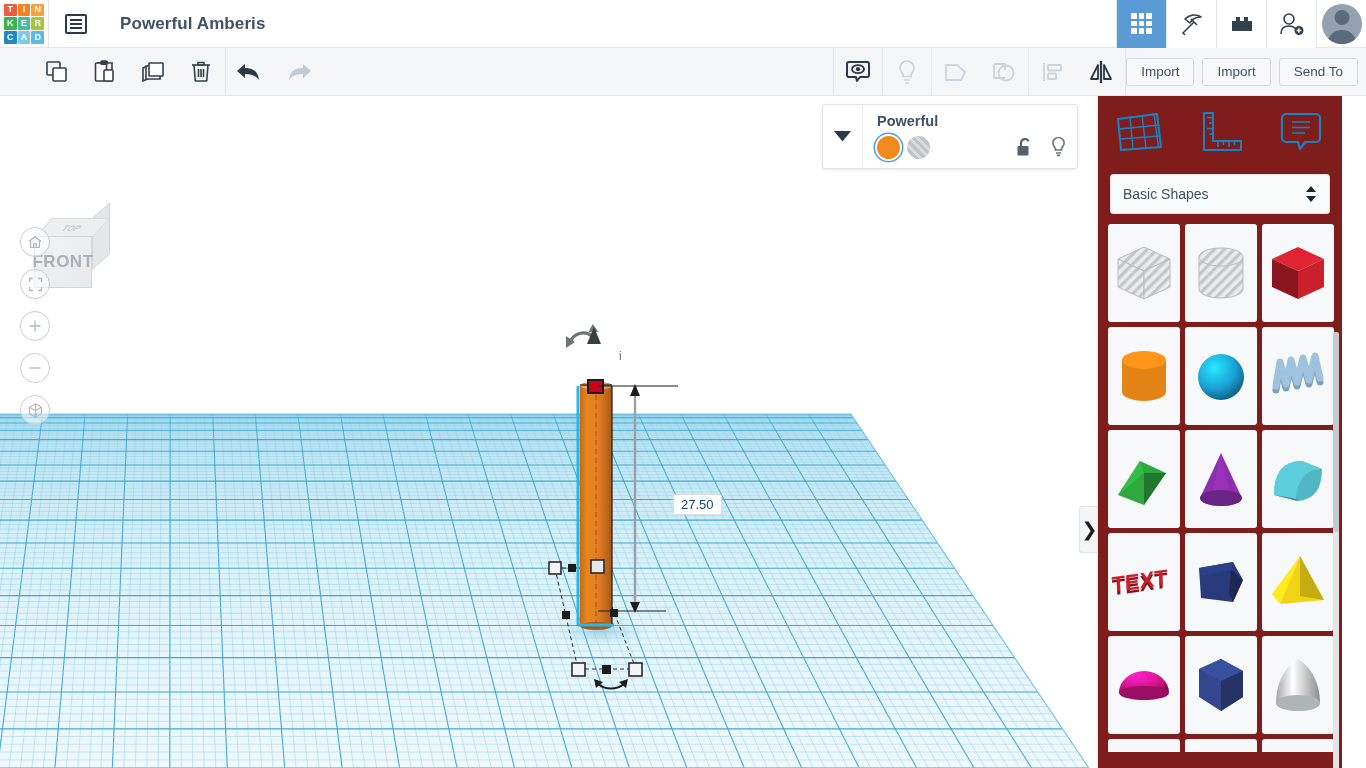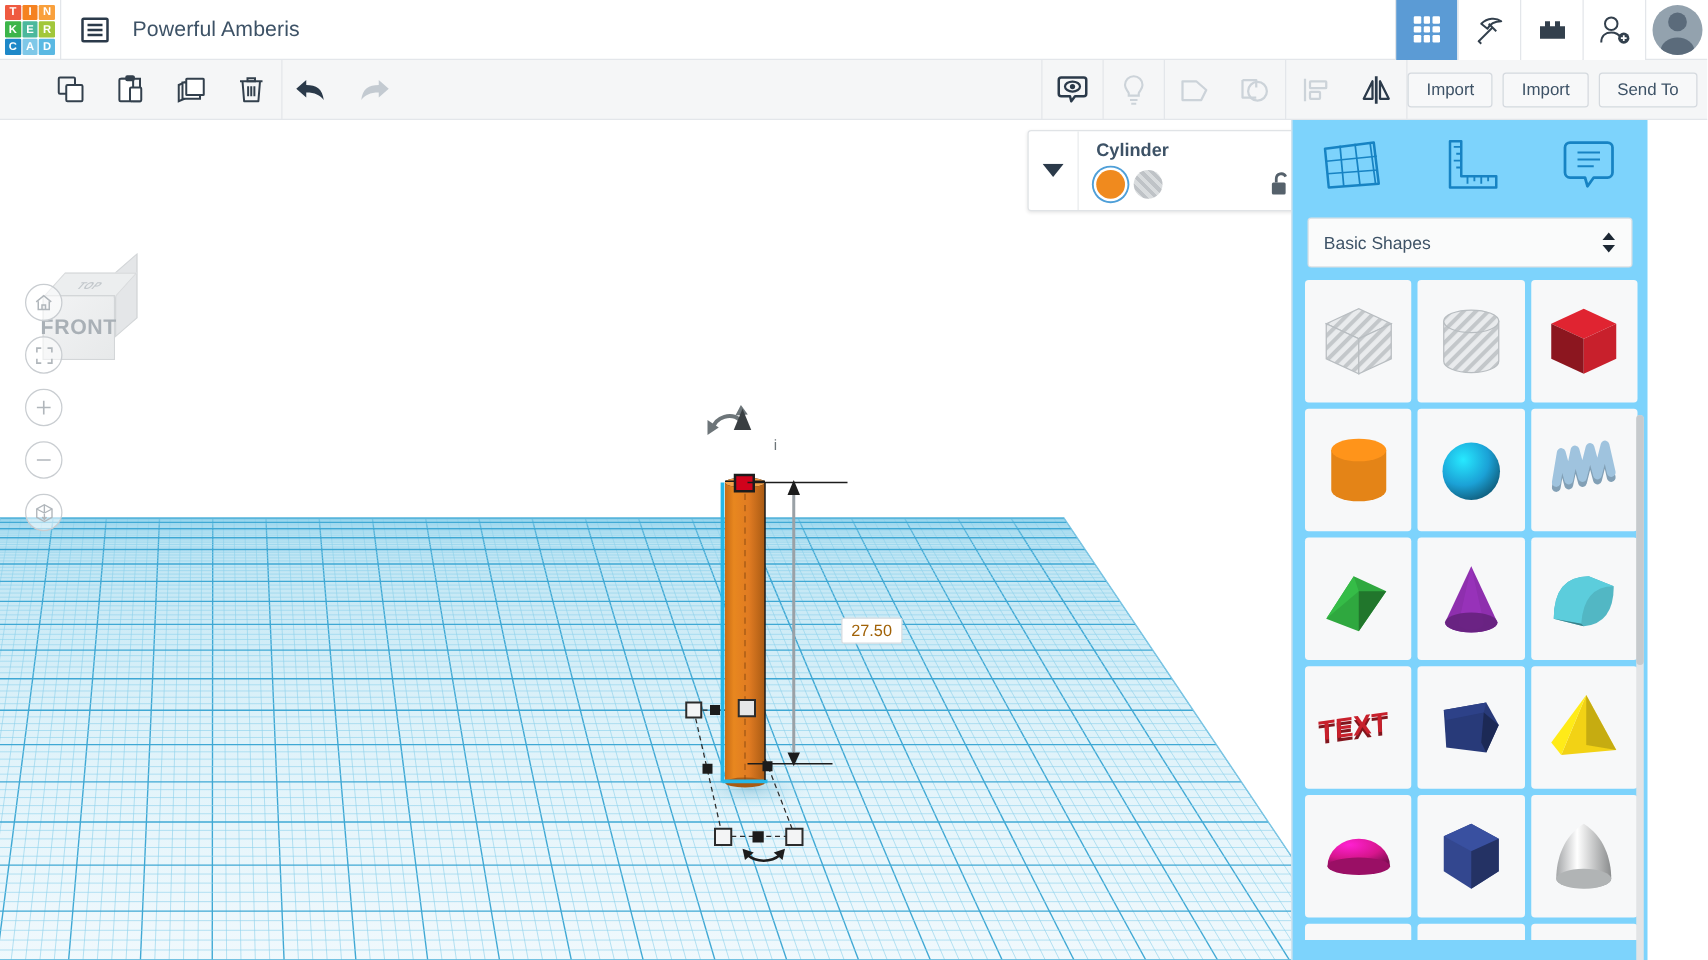--- a/index.html
+++ b/index.html
@@ -33,21 +33,21 @@
   }
   .doc-icon {
     width: 22px; height: 20px; border: 2px solid #2b3a4a; border-radius: 2px;
     display: flex; flex-direction: column; justify-content: center; gap: 2px; padding: 2px 3px;
   }
   .doc-icon i { display: block; height: 2px; background: #2b3a4a; }
   .doc-icon i:nth-child(1) { width: 100%; }
   .doc-icon i:nth-child(2) { width: 100%; }
   .doc-icon i:nth-child(3) { width: 100%; }
   .project-title {
-    margin-left: 4px; font-size: 17px; color: #3d5266; font-weight: normal;
+    margin-left: 18px; font-size: 17px; color: #3d5266; font-weight: bold;
     letter-spacing: 0.1px;
   }
   .top-right { margin-left: auto; display: flex; align-items: center; height: 48px; }
   .top-icon {
     width: 50px; height: 48px; display: flex; align-items: center; justify-content: center;
     border-left: 1px solid #e3e6ea; background: #fff;
   }
   .top-icon.active { background: #5b9bd5; }
   .grid9 { display: grid; grid-template-columns: repeat(3,1fr); grid-template-rows: repeat(3,1fr); gap: 2px; width: 21px; height: 21px; }
   .grid9 span { background: #ffffff; border-radius: 1px; }
@@ -116,21 +116,21 @@
   .nav-zout { top: 257px; }
   .nav-ortho { top: 299px; }
 
   .workplane { position: absolute; left: 0; top: 0; width: 1097px; height: 672px; }
 
   
   .obj-wrap { position: absolute; left: 0; top: 0; }
   .dim-label {
     position: absolute; left: 673px; top: 398px;
     background: #ffffff; border: 1px solid #d8dcdf; border-radius: 2px;
-    padding: 2px 7px; font-size: 13px; color: #a16207;
+    padding: 2px 7px; font-size: 13px; color: #0c4a6e;
     font-family: "Liberation Sans", sans-serif;
   }
 
   .panel-toggle {
     position: absolute; left: 1079px; top: 410px; width: 20px; height: 47px;
     background: #f3f5f6; border: 1px solid #dfe3e6; border-right: none;
     border-radius: 3px 0 0 3px;
     display: flex; align-items: center; justify-content: center;
     color: #1c1c1c; font-size: 19px; line-height: 1;
   }
@@ -148,22 +148,22 @@
   .cyl-swatches { display: flex; align-items: center; gap: 7px; margin-top: 7px; }
   .sw { width: 23px; height: 23px; border-radius: 50%; }
   .sw-solid { background: #f08a1e; box-shadow: 0 0 0 2px #fff, 0 0 0 3.5px #4e9fd8; }
   .sw-hole {
     background: repeating-linear-gradient(45deg,#bfc3c7 0 3px,#d9dcde 3px 6px);
   }
   .cyl-actions { position: absolute; right: 10px; bottom: 11px; display: flex; gap: 16px; align-items: center; }
 
   
   .rpanel {
-    position: absolute; left: 1033px; top: 96px; width: 285px; height: 672px;
-    background: #7dd3fc; border-left: 1px solid #e3e6ea; overflow: hidden;
+    position: absolute; left: 1097px; top: 96px; width: 245px; height: 672px;
+    background: #7f1d1d; border-left: 1px solid #e3e6ea; overflow: hidden;
   }
   .rp-icons { display: flex; height: 72px; }
   .rp-icon { flex: 1; display: flex; align-items: center; justify-content: center; }
   .dropdown {
     margin: 6px 12px 0 12px; height: 40px; background: #fafbfb;
     border: 1px solid #dde1e4; border-radius: 3px;
     display: flex; align-items: center; padding: 0 12px; justify-content: space-between;
   }
   .dropdown span.lbl { font-size: 14px; color: #3d5266; }
   .shapes {
@@ -675,21 +675,21 @@
     <div class="panel-toggle">❯</div>
   </div>
 
   <div class="cyl-panel">
     <div class="cyl-caret">
       <svg width="17" height="11" viewBox="0 0 17 11">
         <path d="M0 0 L17 0 L8.5 10.5 Z" fill="#2b3a4a"></path>
       </svg>
     </div>
     <div class="cyl-body">
-      <div class="cyl-title">Cylinder</div>
+      <div class="cyl-title">Powerful</div>
       <div class="cyl-swatches">
         <div class="sw sw-solid"></div>
         <div class="sw sw-hole"></div>
       </div>
       <div class="cyl-actions">
         <svg width="18" height="20" viewBox="0 0 18 20">
           <path d="M5 9 V6 a4 4 0 0 1 7.6-1.7" fill="none" stroke="#55616b" stroke-width="2.2"></path>
           <rect x="1.5" y="9" width="11" height="9.5" rx="1.2" fill="#55616b"></rect>
         </svg>
         <svg width="17" height="21" viewBox="0 0 17 21">

